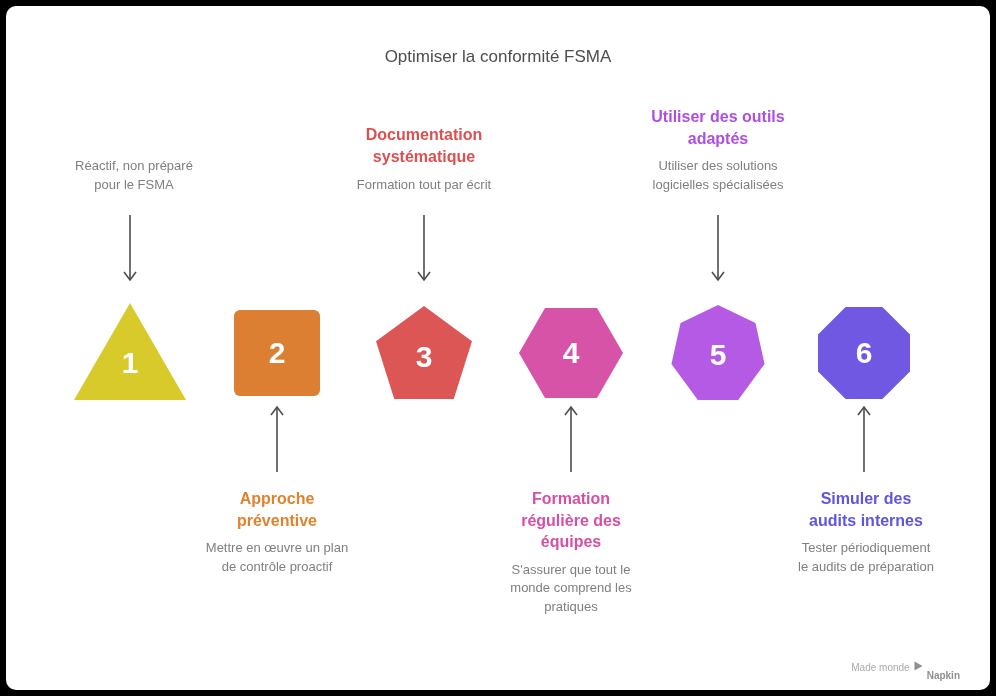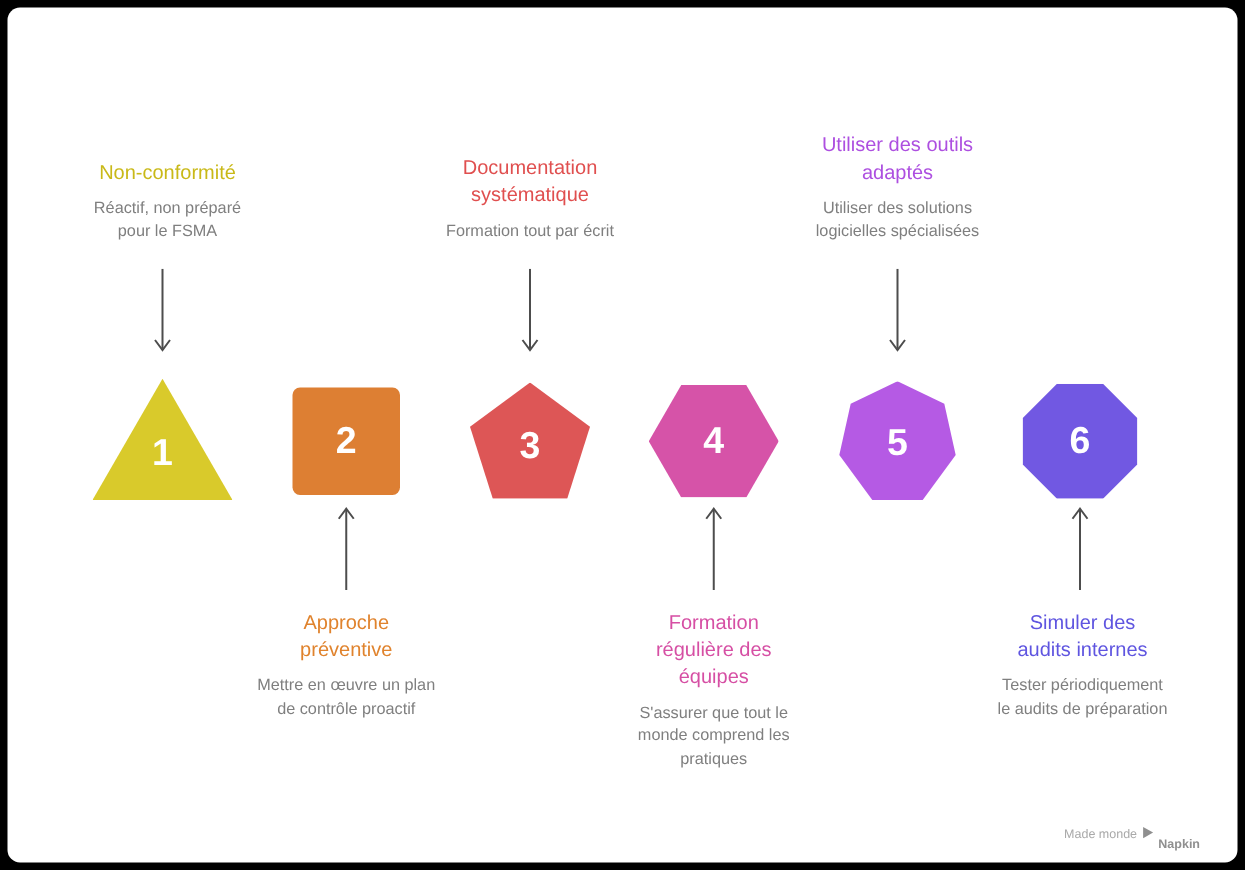--- a/index.html
+++ b/index.html
@@ -82,21 +82,21 @@
   .annotation.top {
     top: 52px;
     height: 142px;
     justify-content: flex-end;
   }
   .annotation.bottom {
     top: 488px;
   }
   .step-label {
     font-size: 16px;
-    font-weight: 400;
+    font-weight: 700;
     line-height: 1.35;
     white-space: pre-line;
   }
   .step-desc {
     font-size: 13px;
     color: #7f7f7f;
     line-height: 1.42;
     white-space: pre-line;
   }
   .ann-1 { left: 19px; }
@@ -129,23 +129,23 @@
     font-weight: 700;
     margin-top: 17px;
   }
 </style>
 </head>
 <body>
 
 <div class="canvas">
   <div class="card"></div>
 
+  <div class="diagram-title">Optimiser la conformité FSMA</div>
 
   <div class="annotation top ann-1">
-    <div class="step-label" style="color: rgb(201, 185, 24);">Non-conformité</div>
     <div class="step-desc">Réactif, non préparé
 pour le FSMA</div>
   </div>
   <div class="annotation top ann-3">
     <div class="step-label" style="color: rgb(224, 79, 79);">Documentation
 systématique</div>
     <div class="step-desc">Formation tout par écrit</div>
   </div>
   <div class="annotation top ann-5">
     <div class="step-label" style="color: rgb(173, 79, 224);">Utiliser des outils

